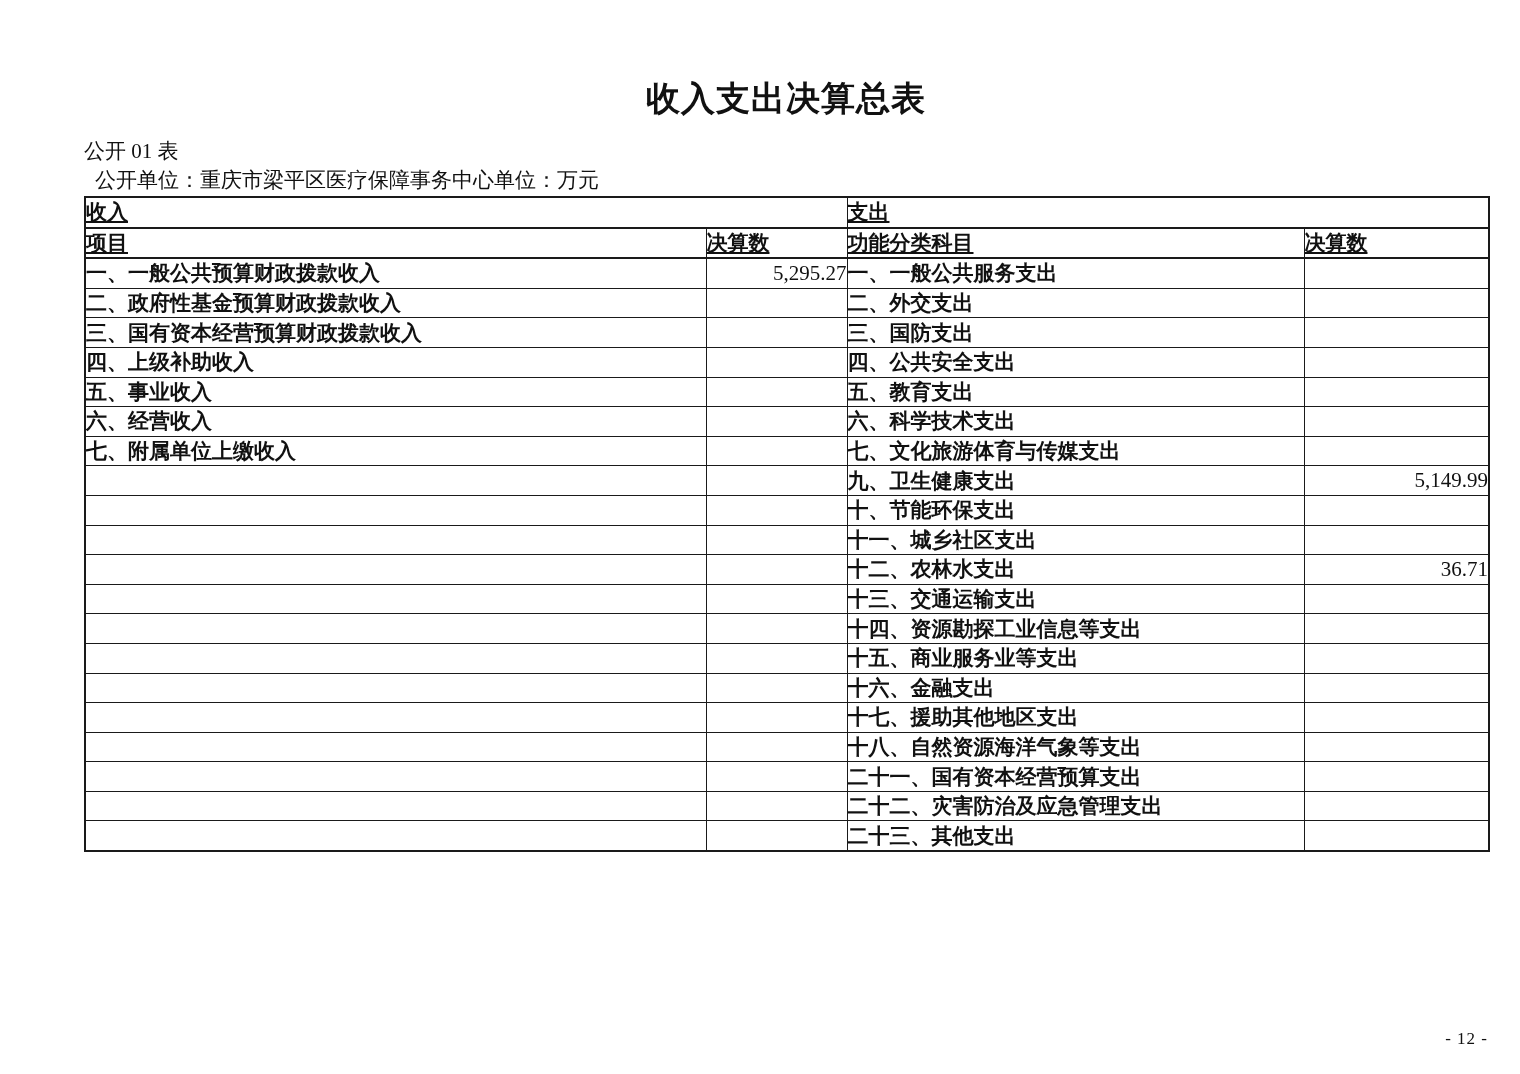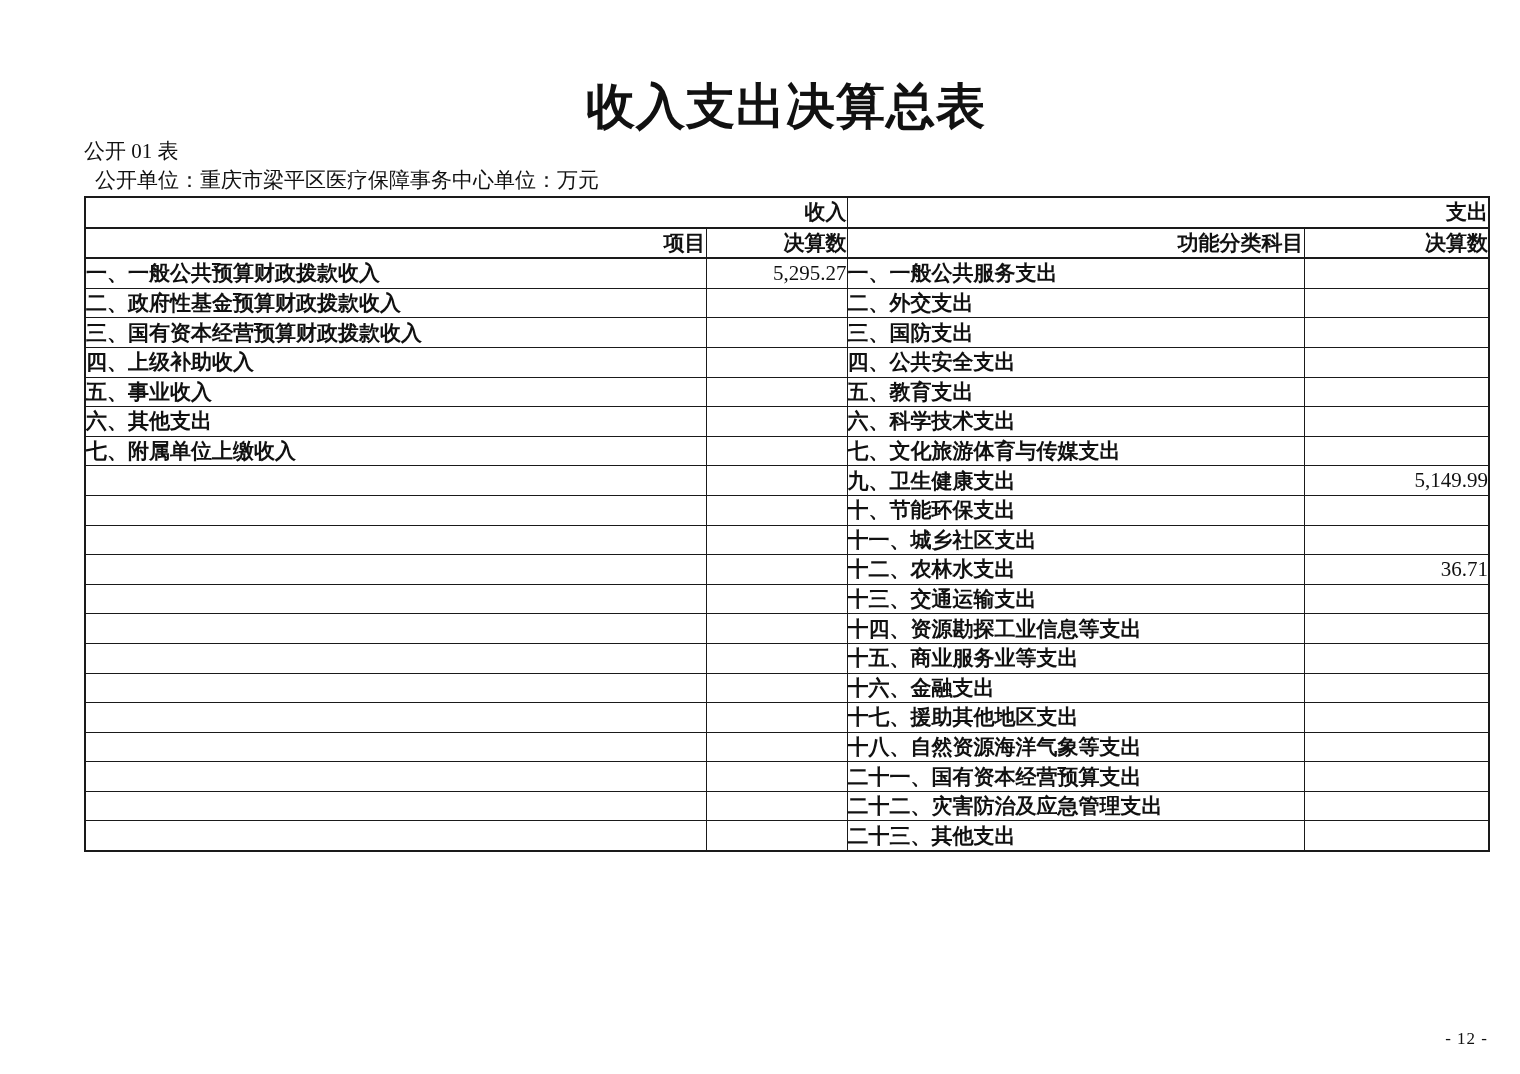--- a/index.html
+++ b/index.html
@@ -16,21 +16,21 @@
     background: #ffffff;
     overflow: hidden;
   }
   .title {
     position: absolute;
     top: 80px;
     left: 84px;
     width: 1404px;
     margin: 0;
     text-align: center;
-    font-size: 49px;
+    font-size: 34px;
     font-weight: bold;
     letter-spacing: 1px;
     line-height: 1.1;
   }
   .table-code {
     position: absolute;
     top: 140px;
     left: 84px;
     width: 1404px;
     text-align: left;
@@ -61,21 +61,22 @@
     border: 1.5px solid #1a1a1a;
     height: 28.6px;
     padding: 0;
     font-size: 21px;
     overflow: hidden;
     white-space: nowrap;
     box-sizing: content-box;
   }
   .budget-table thead th {
     font-weight: bold;
-    text-align: right;
+    text-align: left;
+    text-decoration: underline;
   }
   .budget-table thead tr.section-row th {
     border-bottom: 2px solid #1a1a1a;
   }
   .budget-table thead tr.columns-row th {
     border-bottom: 2px solid #1a1a1a;
   }
   .item-cell {
     text-align: left;
     padding-left: 10px;
@@ -156,21 +157,21 @@
           <td class="item-cell">四、公共安全支出</td>
           <td class="value-cell"></td>
         </tr>
         <tr>
           <td class="item-cell">五、事业收入</td>
           <td class="value-cell"></td>
           <td class="item-cell">五、教育支出</td>
           <td class="value-cell"></td>
         </tr>
         <tr>
-          <td class="item-cell">六、其他支出</td>
+          <td class="item-cell">六、经营收入</td>
           <td class="value-cell"></td>
           <td class="item-cell">六、科学技术支出</td>
           <td class="value-cell"></td>
         </tr>
         <tr>
           <td class="item-cell">七、附属单位上缴收入</td>
           <td class="value-cell"></td>
           <td class="item-cell">七、文化旅游体育与传媒支出</td>
           <td class="value-cell"></td>
         </tr>

